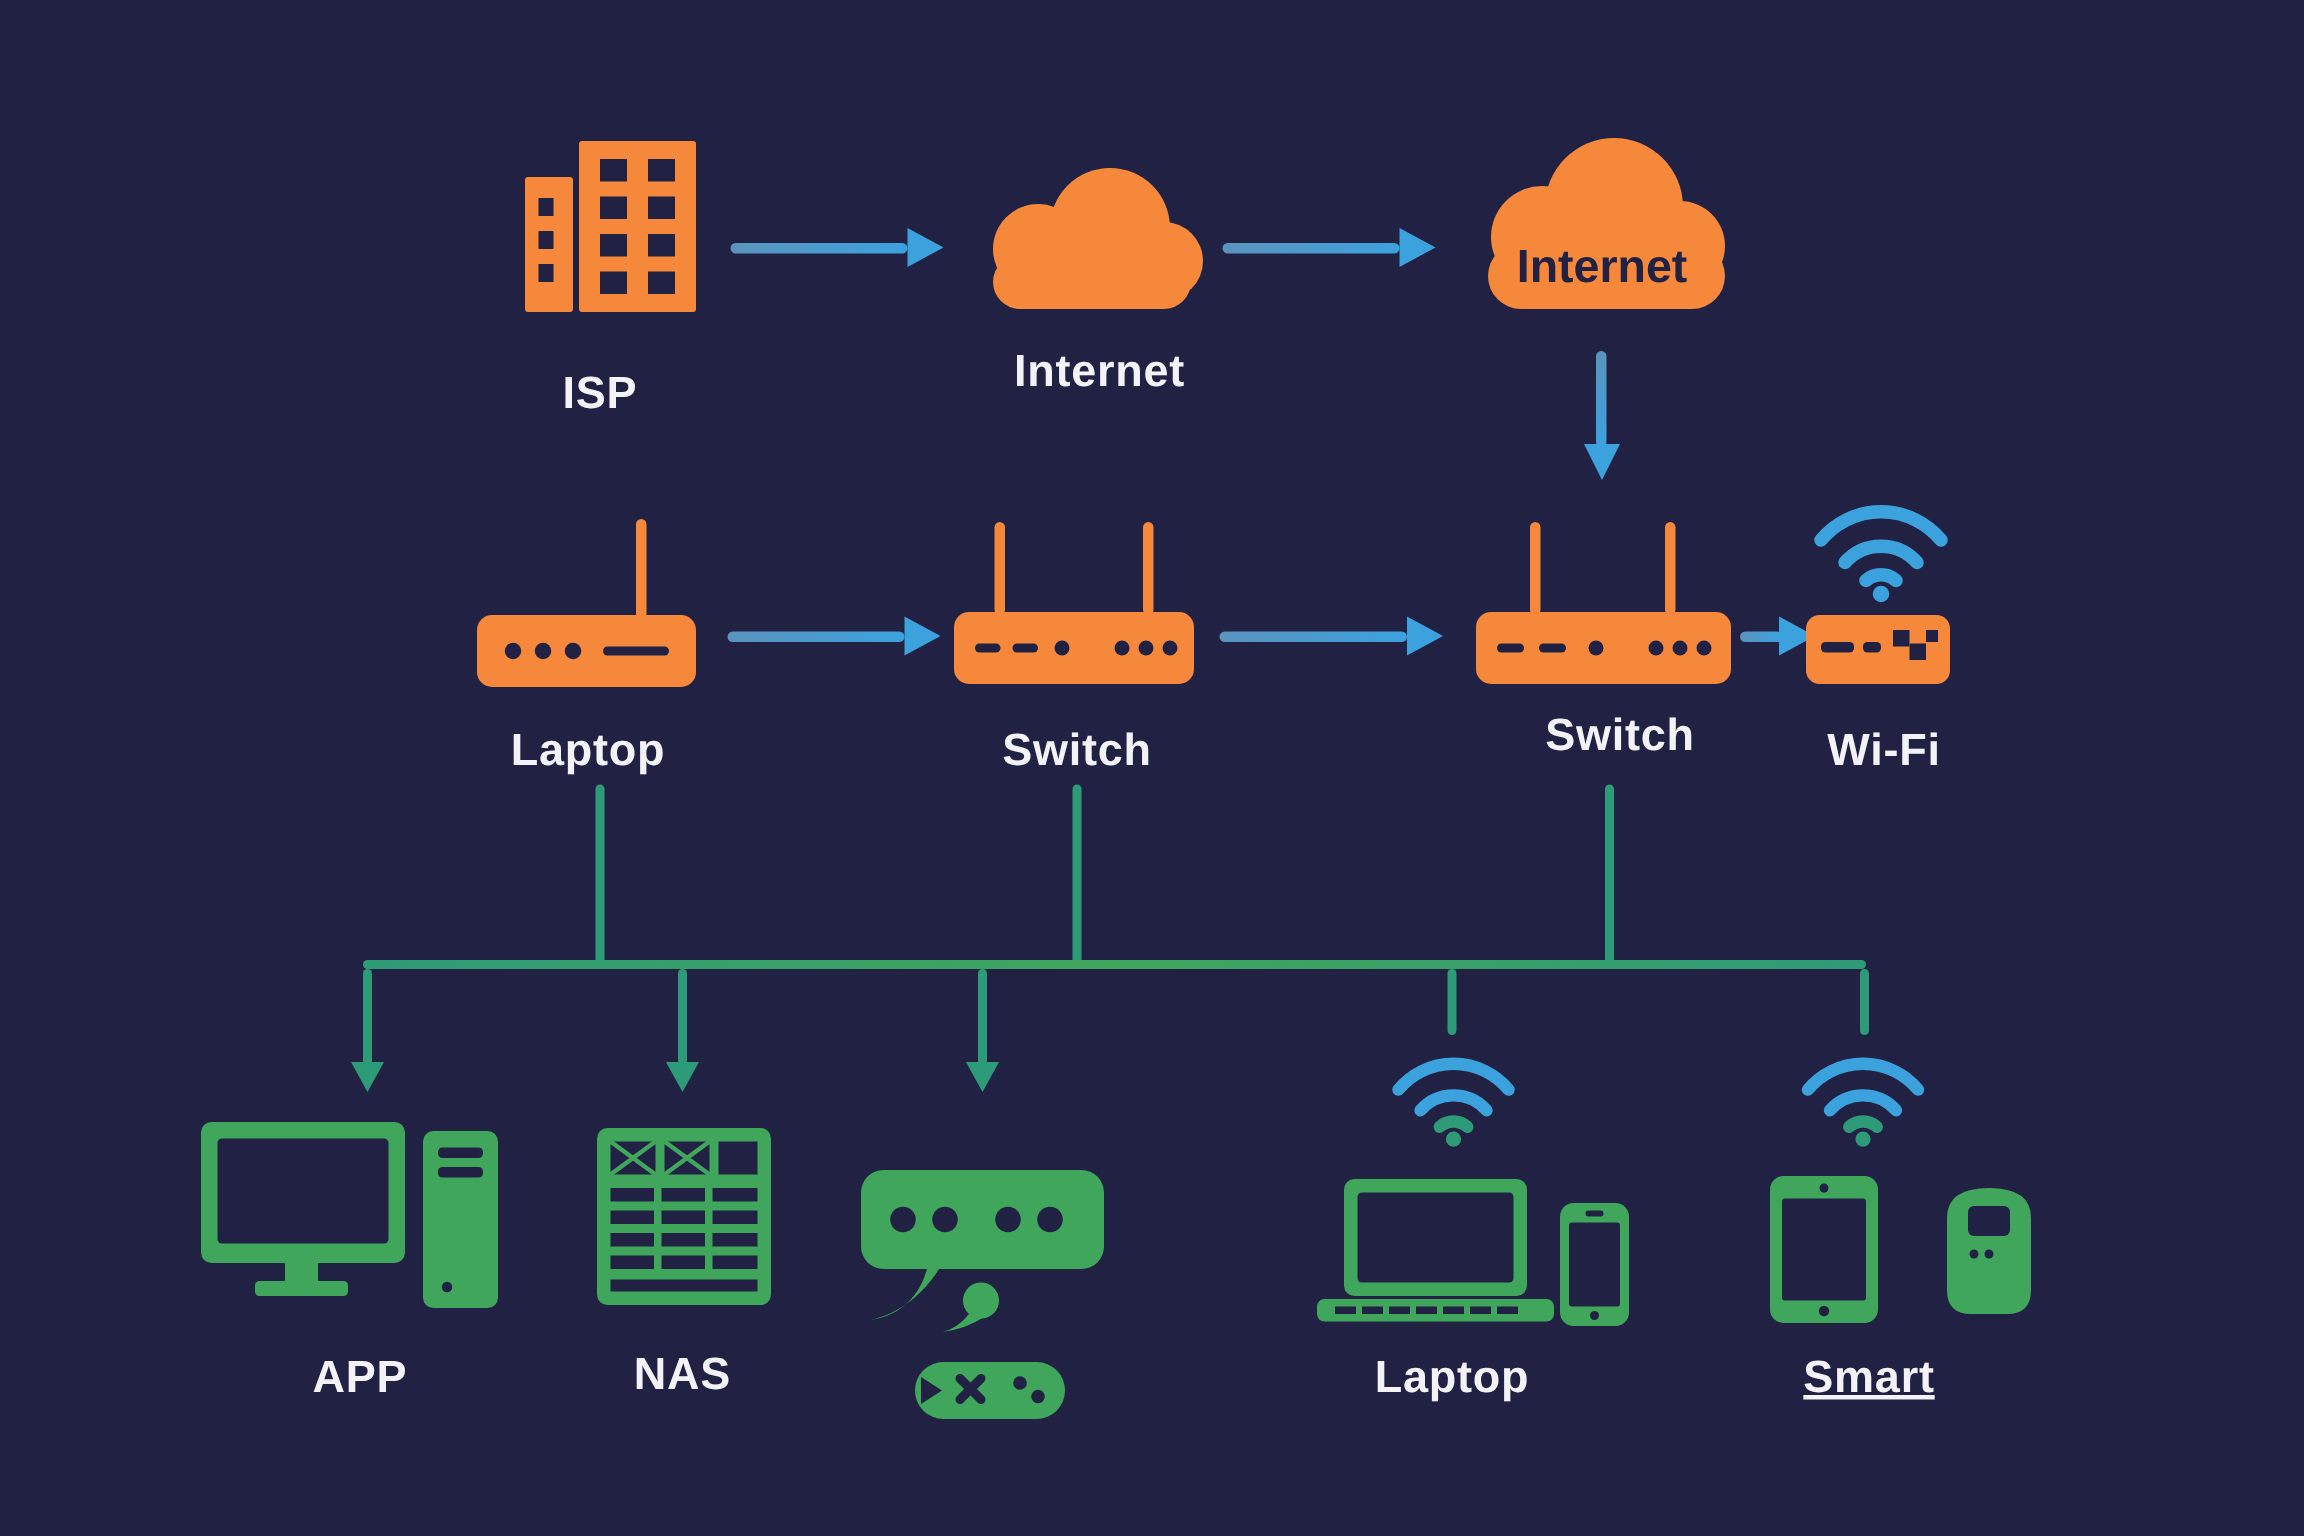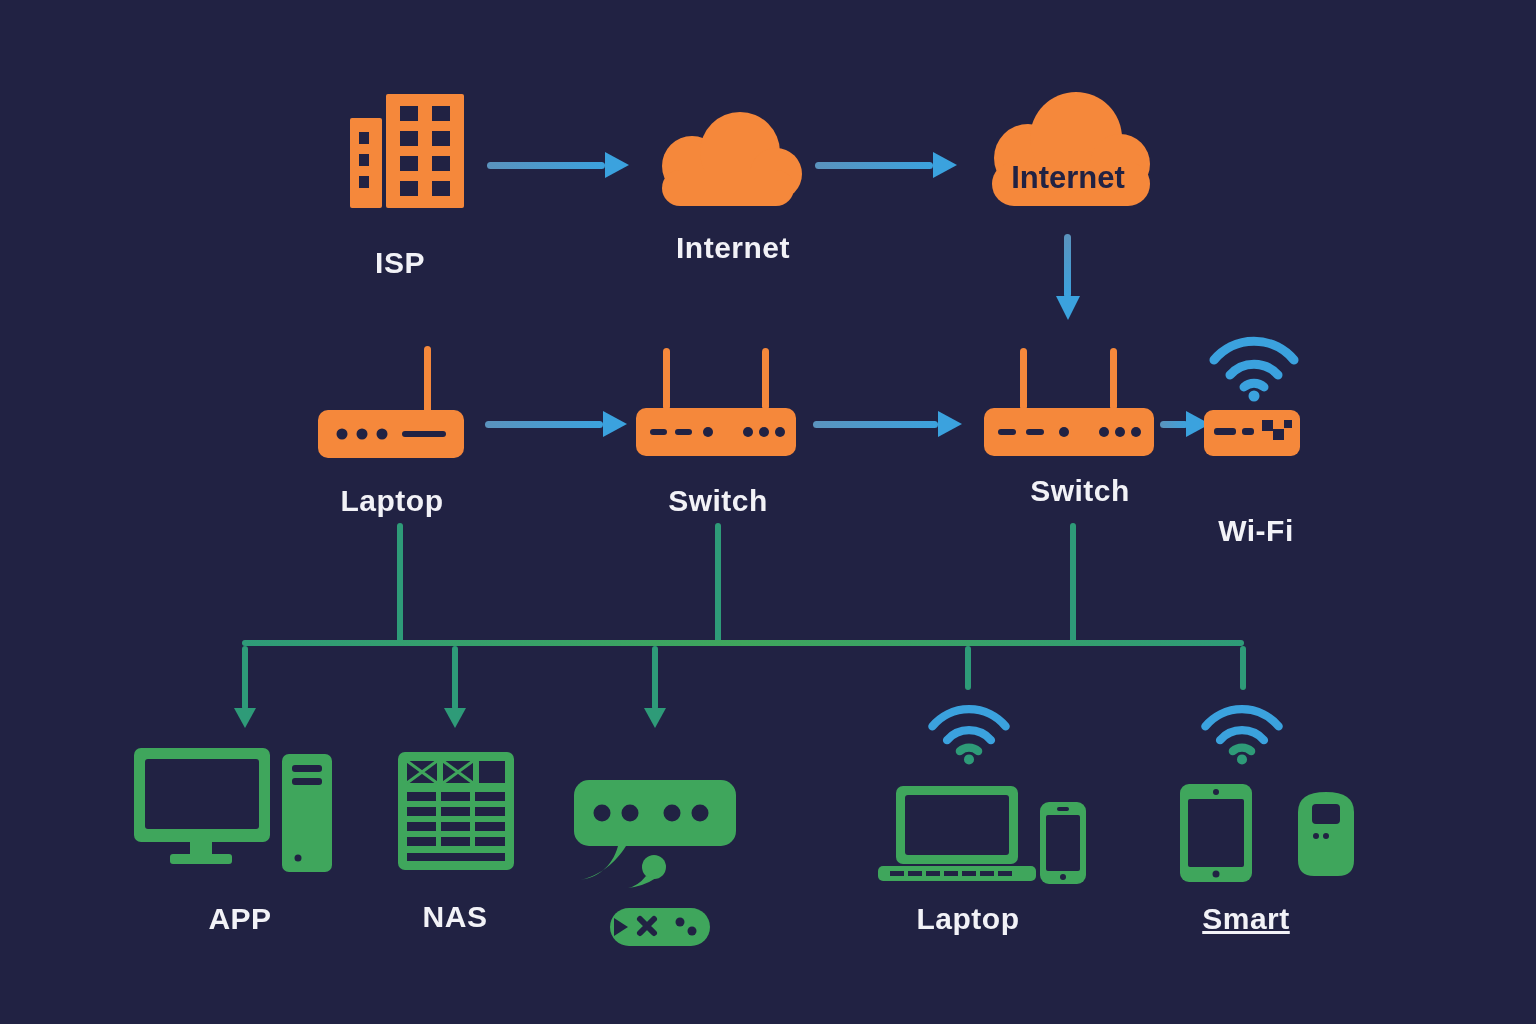--- a/index.html
+++ b/index.html
@@ -67,21 +67,21 @@
   .pos-arrow5{left:813px;top:421px;width:125px;}
   .pos-head5{left:938px;top:411px;}
   .pos-switch{left:984px;top:348px;width:172px;height:110px;}
   .pos-arrow6{left:1160px;top:421px;width:28px;}
   .pos-head6{left:1186px;top:411px;}
   .pos-wifi-arcs{left:1206px;top:328px;width:96px;height:74px;}
   .pos-wifi-box{left:1204px;top:406px;width:98px;height:52px;}
   .pos-label-modem{left:392px;top:484px;}
   .pos-label-router{left:718px;top:484px;}
   .pos-label-switch{left:1068px;top:474px;margin-left:12px;}
-  .pos-label-wifi{left:1256px;top:484px;margin-top:30px;}
+  .pos-label-wifi{left:1256px;top:484px;}
 
   
   .pos-v-modem{left:397px;top:523px;width:6px;height:123px;}
   .pos-v-router{left:715px;top:523px;width:6px;height:123px;}
   .pos-v-switch{left:1070px;top:523px;width:6px;height:123px;}
   .pos-bus{left:242px;top:640px;width:1002px;height:6px;
     background:linear-gradient(90deg,var(--teal),var(--green),var(--teal));}
   .pos-drop-app{left:242px;top:646px;width:6px;height:64px;}
   .pos-drop-app-head{left:234px;top:708px;}
   .pos-drop-nas{left:452px;top:646px;width:6px;height:64px;}

